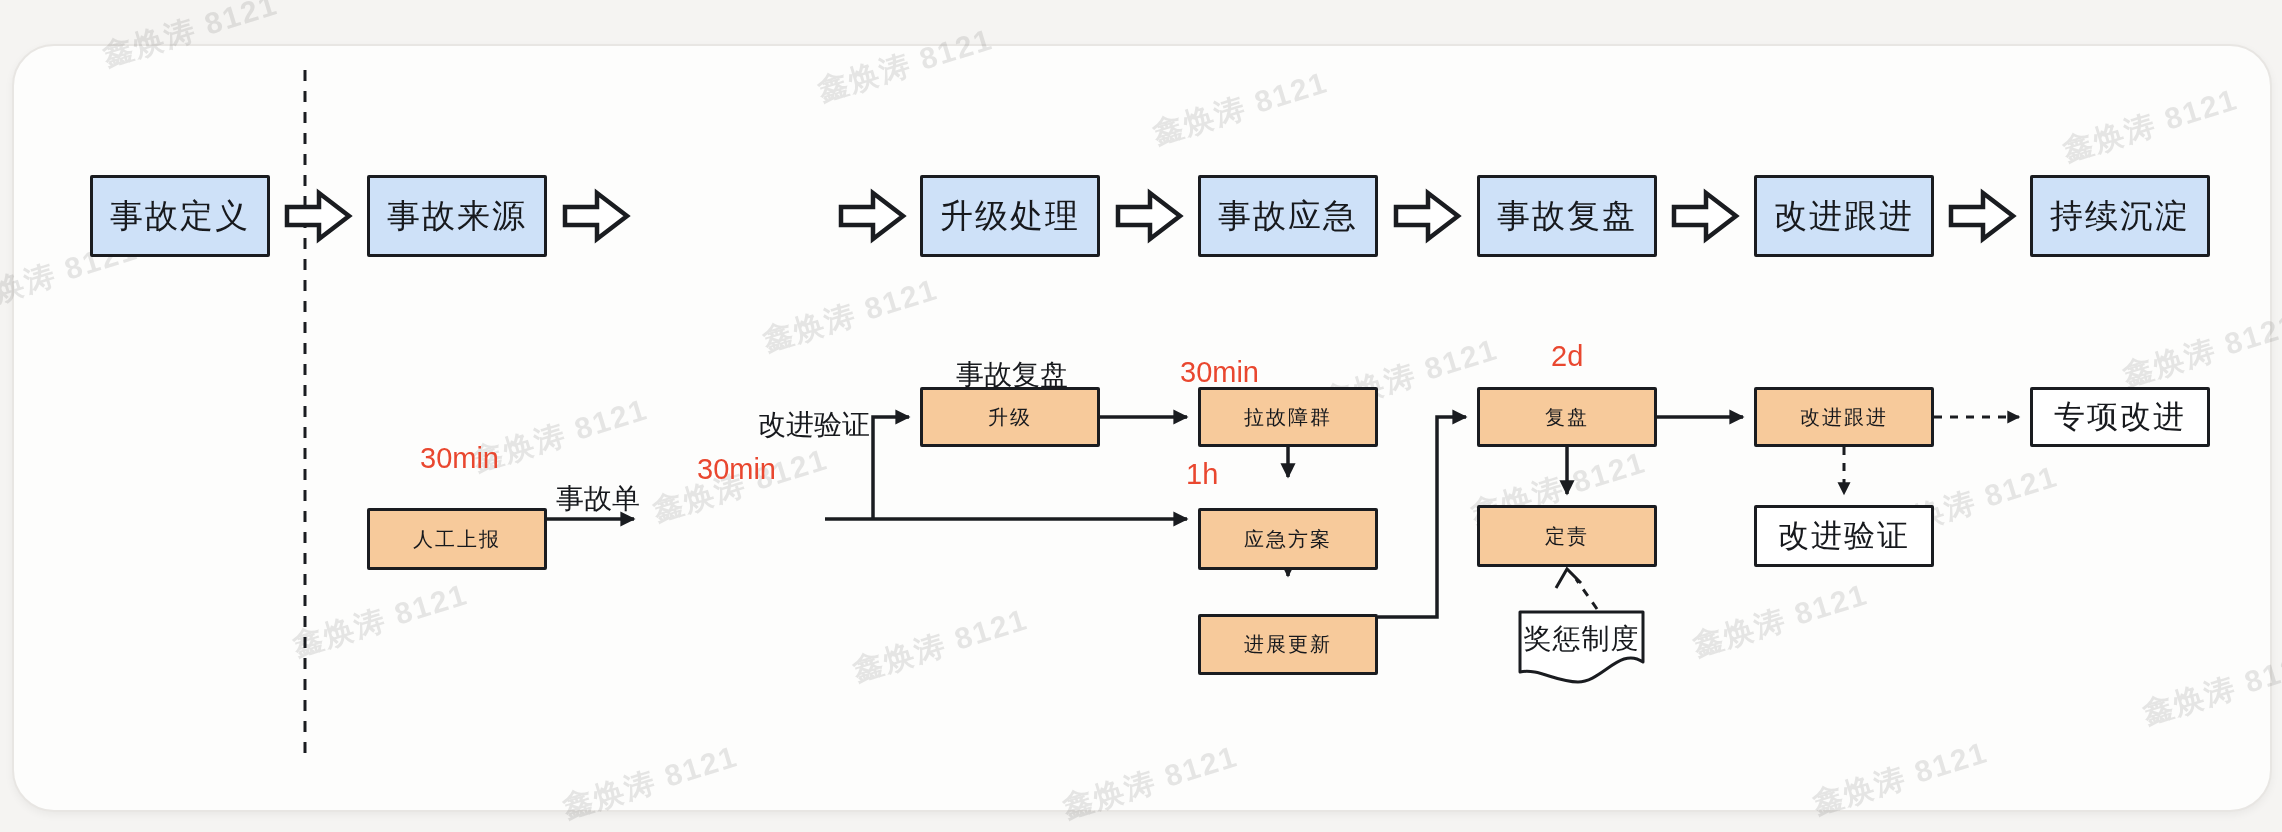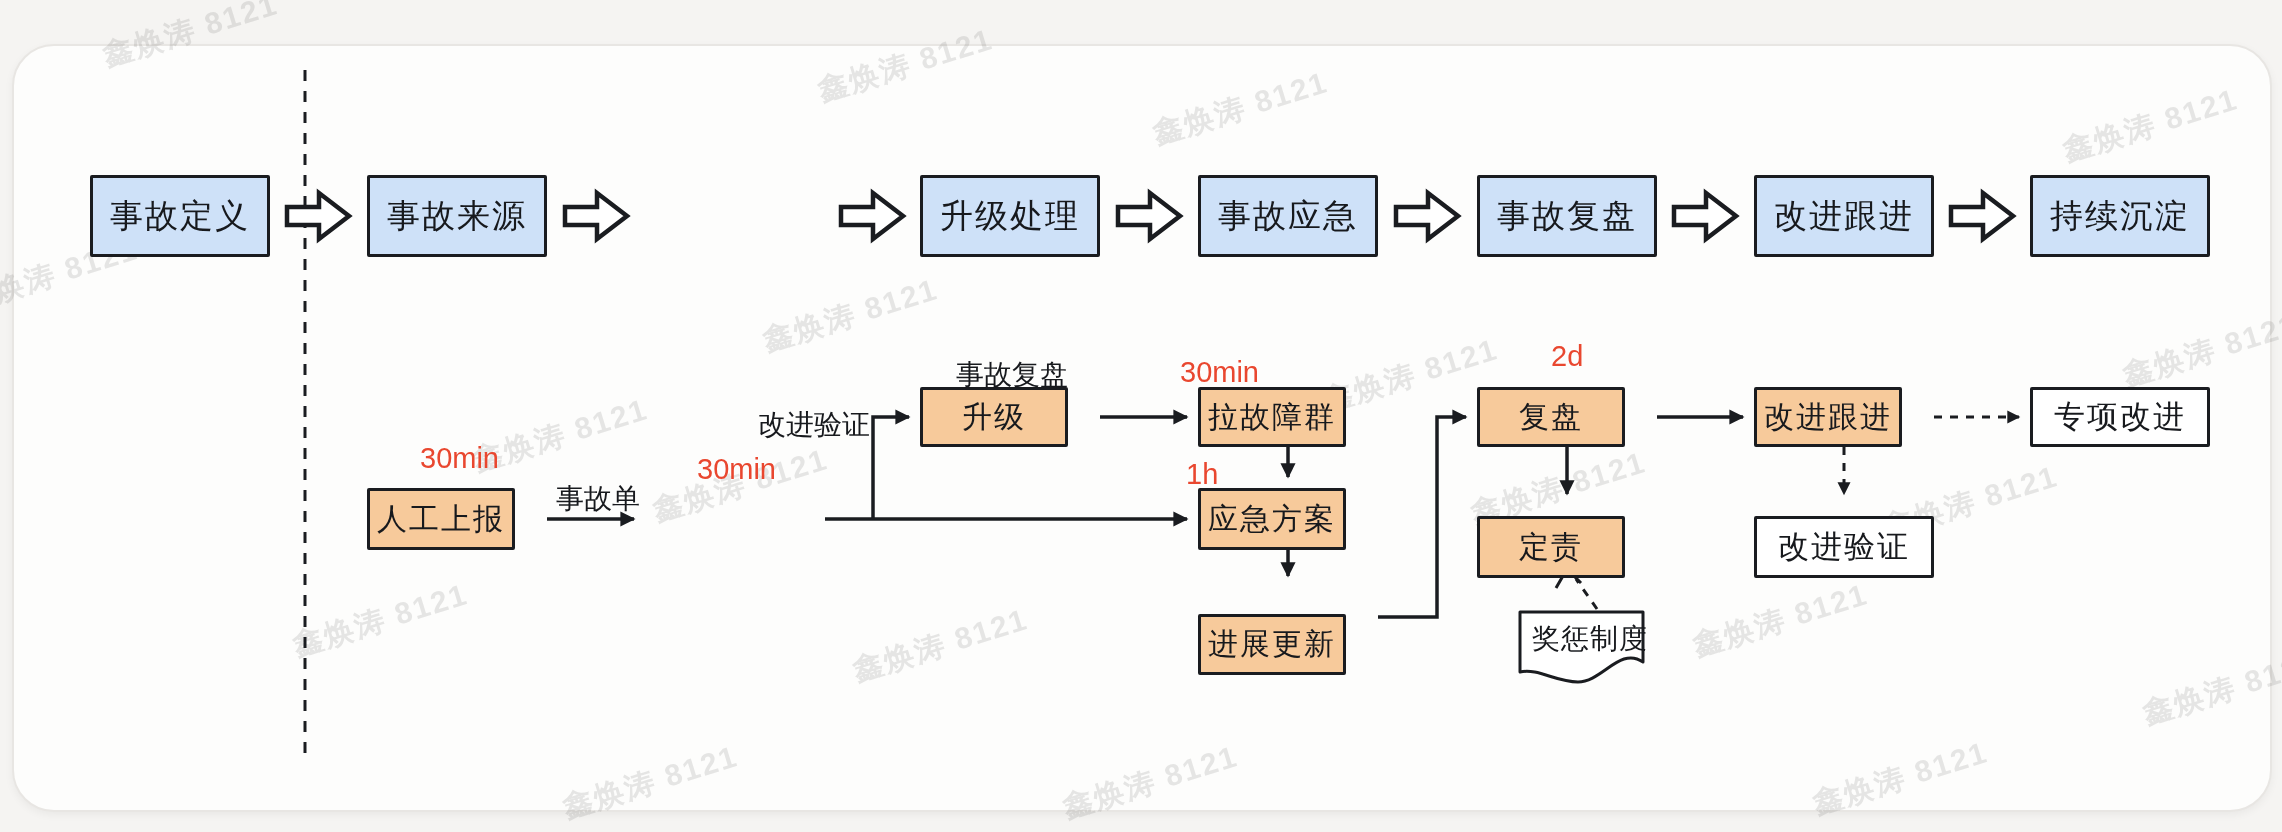--- a/index.html
+++ b/index.html
@@ -9,30 +9,30 @@
   .canvas{position:relative;width:2282px;height:832px;background:#f5f4f2;overflow:hidden;
           font-family:"Liberation Sans","DejaVu Sans",sans-serif;color:#17191d;}
   .card{position:absolute;left:12px;top:44px;width:2256px;height:764px;background:#fdfdfc;
         border:2px solid #e8e6e3;border-radius:42px;box-shadow:0 3px 8px rgba(0,0,0,0.05);z-index:0;}
   .wm{position:absolute;color:rgba(70,70,70,0.13);font-size:30px;font-weight:bold;
       transform:rotate(-17deg);letter-spacing:2px;white-space:nowrap;z-index:1;}
   svg.connectors{position:absolute;left:0;top:0;z-index:2;}
   .box{position:absolute;display:flex;align-items:center;justify-content:center;box-sizing:border-box;
        border:3px solid var(--line);background:#fff;z-index:3;letter-spacing:2px;border-radius:2px;}
   .stage{background:var(--blue);width:180px;height:82px;top:175px;font-size:33px;}
-  .node{background:var(--orange);width:148px;font-size:30px;}
+  .node{background:var(--orange);width:180px;font-size:20px;}
   .plain{background:var(--plain);width:180px;font-size:31px;}
   .r2{top:387px;height:60px;}
-  .r3{top:488px;height:62px;text-align:right;}
+  .r3{top:508px;height:62px;text-align:right;}
   .r4{top:587px;height:61px;margin-top:27px;}
-  .r5{top:505px;height:62px;margin-top:11px;}
+  .r5{top:505px;height:62px;}
   .lbl{position:absolute;font-size:28px;white-space:nowrap;z-index:4;}
   .red{color:var(--red);font-size:29px;}
-  .doc-label{position:absolute;left:1520px;top:620px;width:123px;
-             font-size:28px;z-index:4;letter-spacing:1px;padding-left:12px;}
+  .doc-label{position:absolute;left:1520px;top:620px;width:123px;text-align:center;
+             font-size:28px;z-index:4;letter-spacing:1px;}
 </style>
 </head>
 <body>
 
 <div class="canvas">
   <div class="card"></div>
 
   <span class="wm" style="left:100px;top:10px">鑫焕涛 8121</span>
   <span class="wm" style="left:815px;top:45px">鑫焕涛 8121</span>
   <span class="wm" style="left:1150px;top:88px">鑫焕涛 8121</span>

